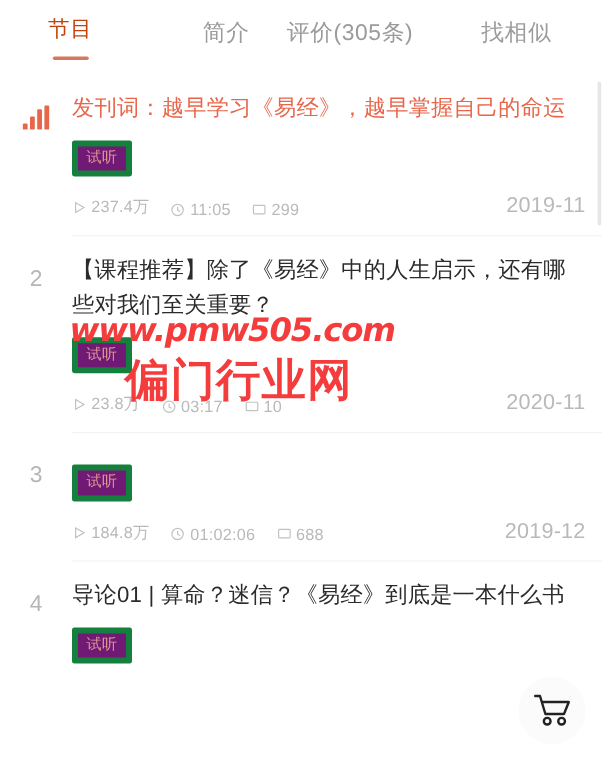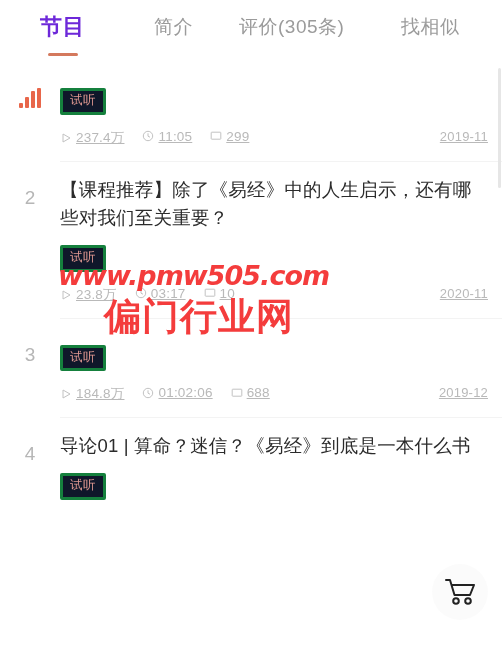--- a/index.html
+++ b/index.html
@@ -29,28 +29,28 @@
     position: relative;
     text-align: center;
     color: #9b9b9b;
     font-size: 19px;
     letter-spacing: 0.5px;
     white-space: nowrap;
     cursor: pointer;
     user-select: none;
   }
   .tab.t0 { position:absolute; left: 40px;  top: 12px; }
-  .tab.t1 { position:absolute; left: 154px; top: 14px; }
+  .tab.t1 { position:absolute; left: 169px; top: 14px; }
   .tab.t2 { position:absolute; left: 239px; top: 14px; }
   .tab.t3 { position:absolute; left: 401px; top: 14px; }
 
   .tab.active {
-    color: #6d28d9;
-    font-weight: bold;
-    font-size: 22px;
+    color: #c2410c;
+    font-weight: normal;
+    font-size: 18px;
   }
   .tab-underline {
     position: absolute;
     left: 50%;
     transform: translateX(-50%);
     bottom: -14px;
     width: 30px;
     height: 3px;
     border-radius: 2px;
     background: #d4795d;
@@ -117,45 +117,44 @@
   }
   .ep.playing .ep-title { color: #e8664a; }
 
   .badge {
     display: inline-block;
     margin-top: 12px;
     padding: 2px 7px 3px 7px;
     font-size: 12.5px;
     line-height: 1.25;
     color: #e39a92;
-    border: 3px solid #15803d;
+    border: 5px solid #15803d;
     border-radius: 2px;
-    background: #0f172a;
+    background: #701a75;
     letter-spacing: 0.5px;
   }
 
   .ep-meta {
     display: flex;
-    align-items: flex-start;
+    align-items: flex-end;
     margin-top: 14px;
     font-size: 13.5px;
     color: #b9b9b9;
     letter-spacing: 0.2px;
-    text-decoration: underline;
   }
   .meta-item {
     display: flex;
     align-items: center;
     margin-right: 18px;
     white-space: nowrap;
   }
   .meta-item svg { margin-right: 4px; display:block; }
   .ep-date {
     margin-left: auto;
-    font-size: 13px;
+    font-size: 18px;
     color: #b9b9b9;
     white-space: nowrap;
   }
 
   
   .cart-fab {
     position: absolute;
     right: 14px;
     bottom: 25px;
     width: 56px;
@@ -241,20 +240,21 @@
   <div class="ep playing">
     <div class="ep-index">
       <span class="eq">
         <i></i>
           <i></i>
           <i></i>
           <i></i>
       </span>
     </div>
     <div class="ep-body">
+      <div class="ep-title">发刊词：越早学习《易经》，越早掌握自己的命运</div>
       <div class="badge">试听</div>
       <div class="ep-meta">
         <span class="meta-item">
           <svg width="12" height="12" viewBox="0 0 12 12">
             <path d="M3 2 L10 6 L3 10 Z" fill="none" stroke="#c2c2c2" stroke-width="1"></path>
           </svg>
           <span>237.4万</span>
         </span>
         <span class="meta-item">
           <svg width="12" height="12" viewBox="0 0 12 12">

